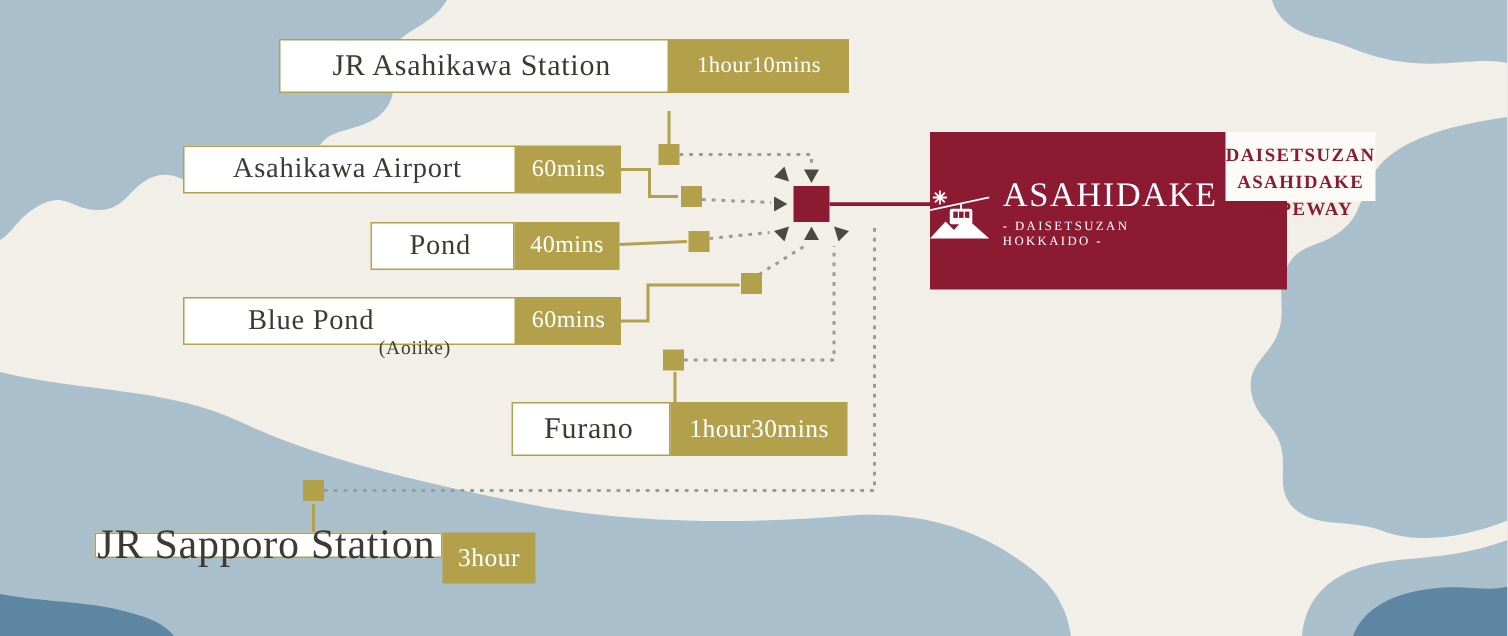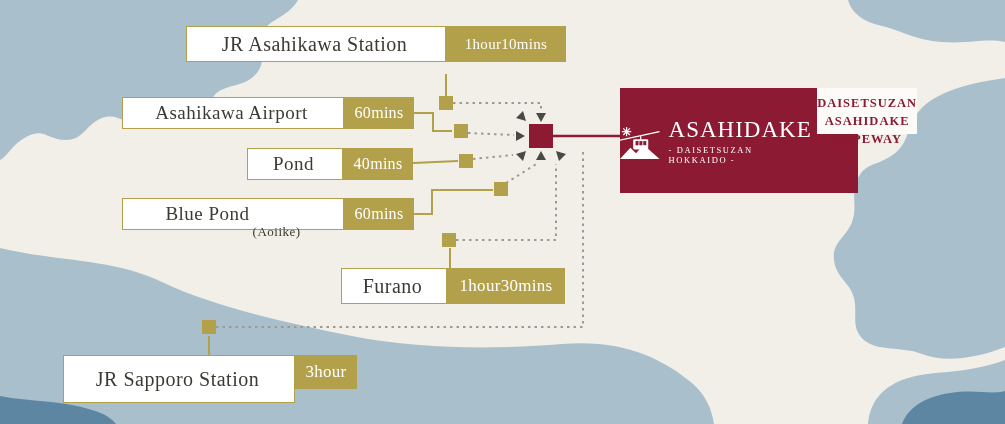--- a/index.html
+++ b/index.html
@@ -154,21 +154,21 @@
 
   <div class="loc" style="left:341px; top:268px;">
     <div class="loc-label" style="width:106px; height:36px; font-size:20px;text-align:center;">
       <span>Furano</span>
         <span class="loc-sub"></span>
     </div>
     <div class="loc-badge" style="width:118px; height:36px; font-size:17px;">1hour30mins</div>
   </div>
 
   <div class="loc" style="left:63px; top:355px;">
-    <div class="loc-label" style="width:232px; height:48px; font-size:20px;">
+    <div class="loc-label" style="width:232px; height:17px; font-size:28px;">
       <span>JR Sapporo Station</span>
         <span class="loc-sub"></span>
     </div>
     <div class="loc-badge" style="width:62px; height:34px; font-size:17px;">3hour</div>
   </div>
 
   <div class="brand" style="left:620px; top:88px; width:238px; height:105px;">
     <div class="brand-top">
       <svg width="42" height="36" viewBox="0 0 42 36">
         <g stroke="#ffffff" stroke-width="1.3" fill="none">

